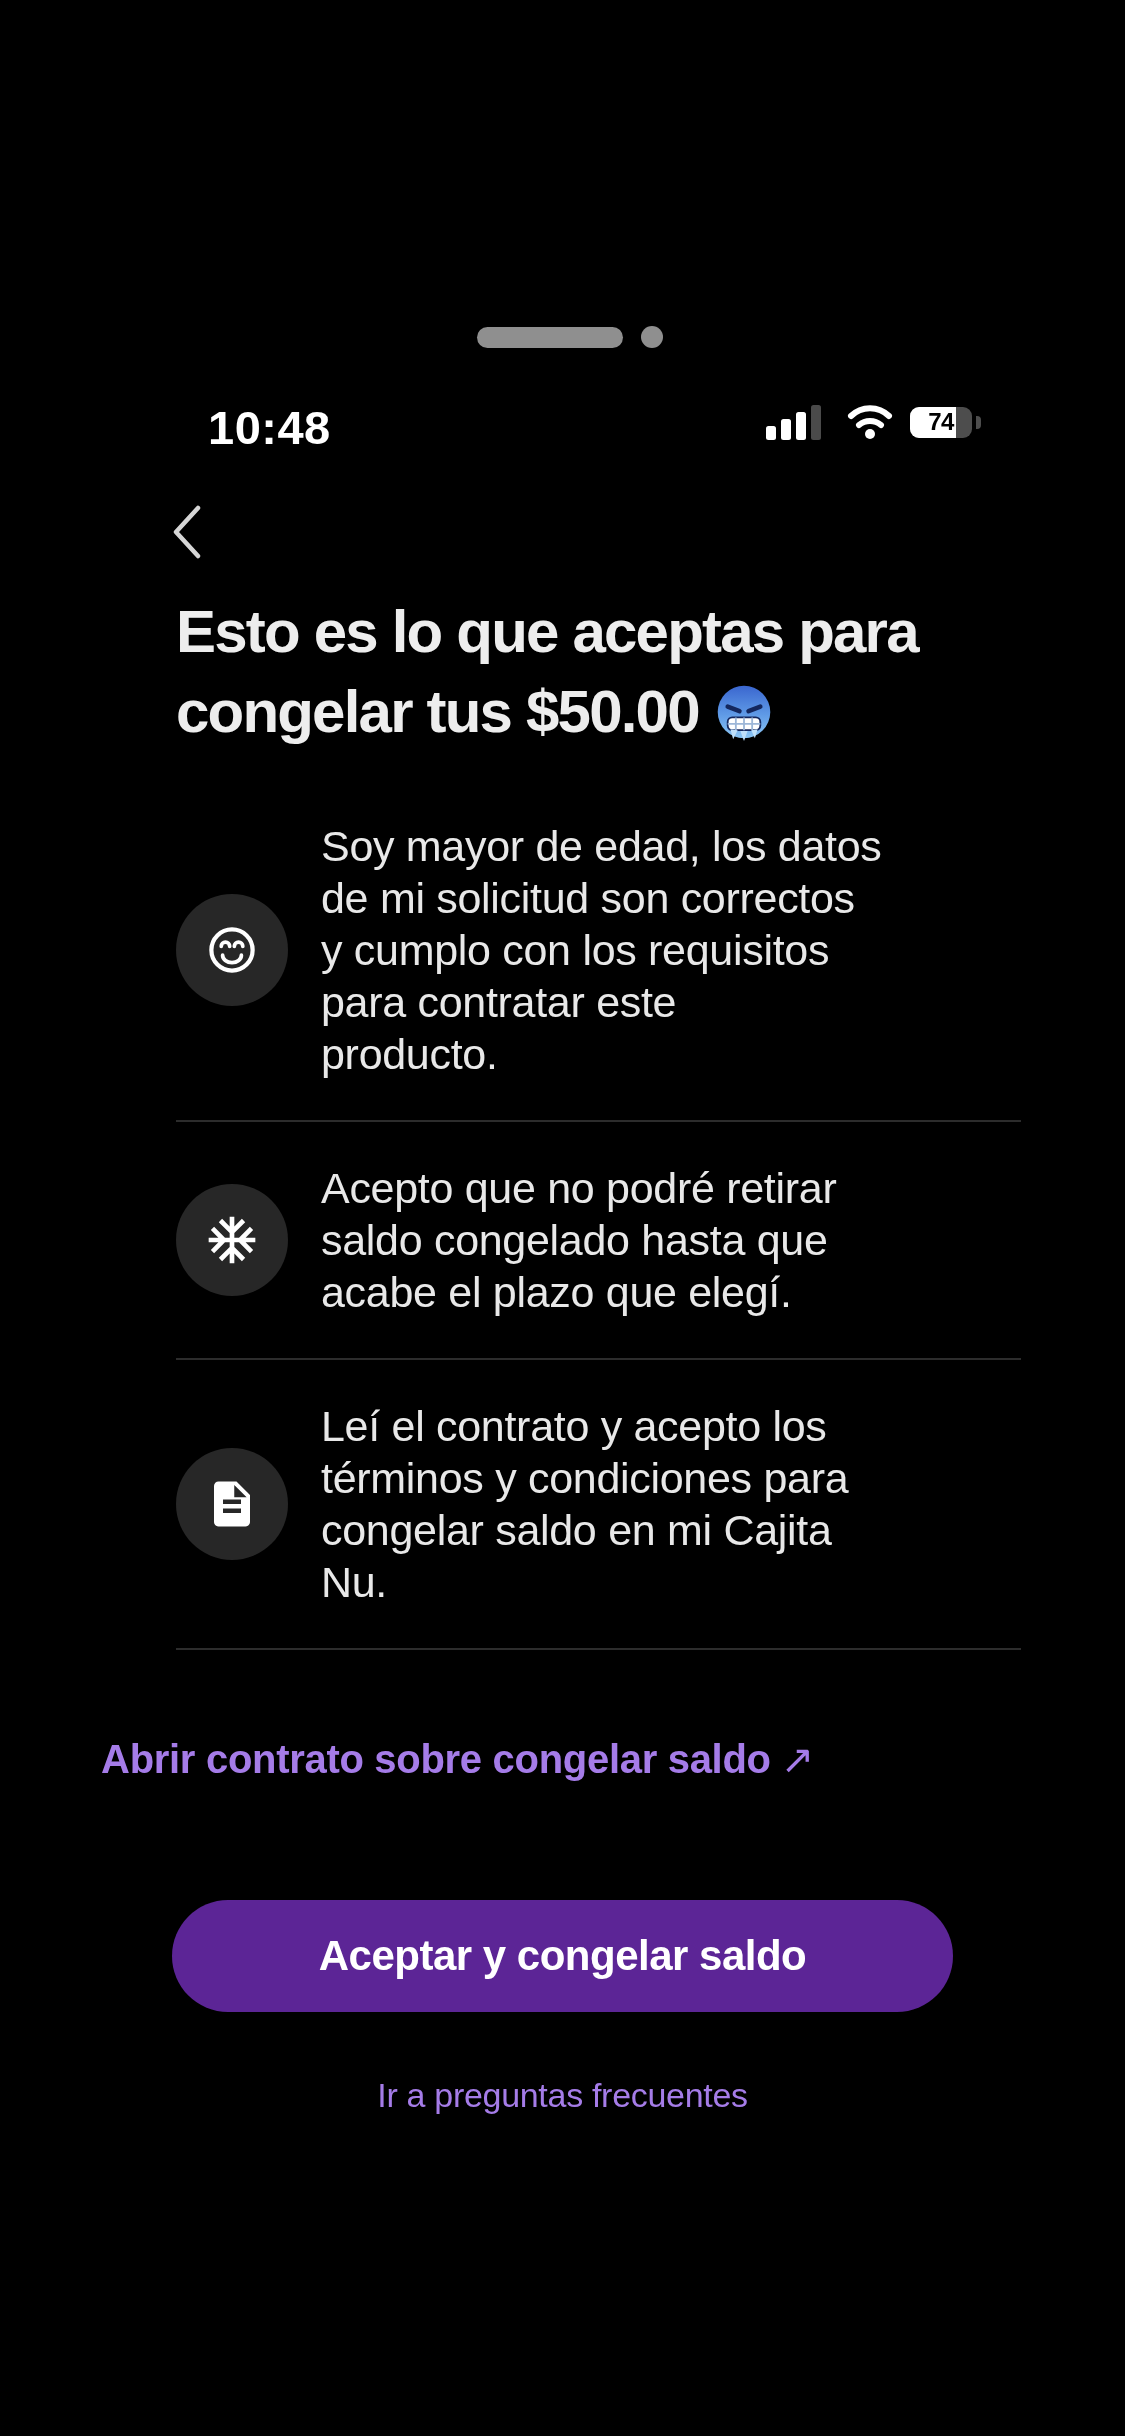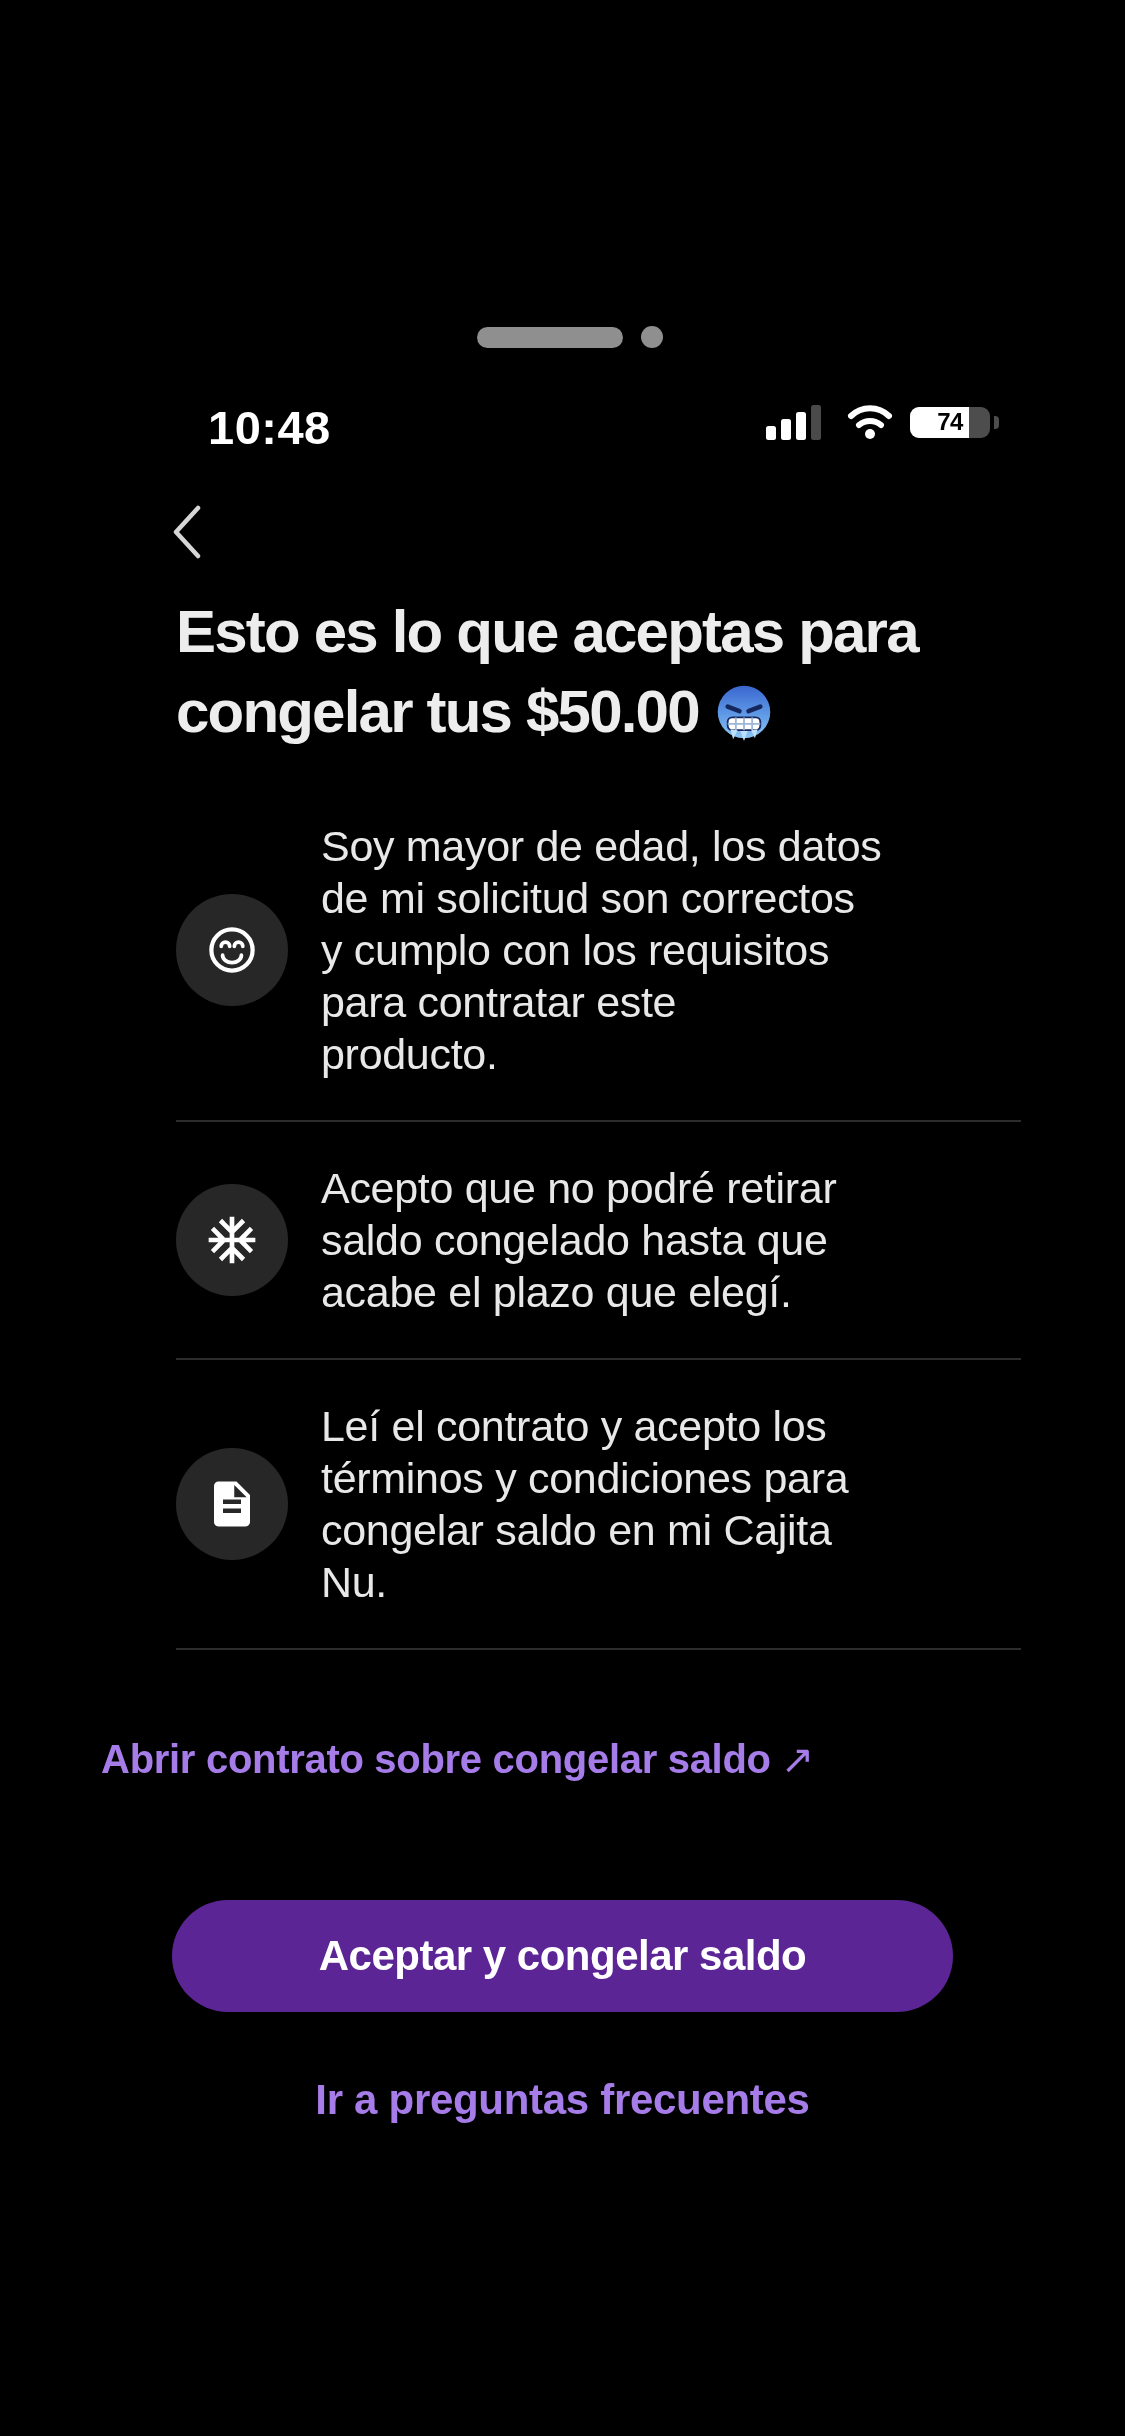--- a/index.html
+++ b/index.html
@@ -6,21 +6,21 @@
   .screen{
     position:relative;width:1125px;height:2436px;background:#000;overflow:hidden;
     font-family:"Liberation Sans","DejaVu Sans",sans-serif;-webkit-font-smoothing:antialiased;
   }
   
   .island-pill{position:absolute;left:477px;top:327px;width:146px;height:21px;border-radius:11px;background:#8f8f8f;}
   .island-dot{position:absolute;left:641px;top:326px;width:22px;height:22px;border-radius:50%;background:#8f8f8f;}
   
   .status-time{position:absolute;left:208px;top:400px;font-size:47px;font-weight:700;color:#ffffff;letter-spacing:0.5px;}
   .status-icons{position:absolute;left:766px;top:404px;display:flex;align-items:center;gap:15px;height:36px;}
-  .battery{position:relative;width:80px;height:31px;border-radius:9px;background:#4d4d4d;overflow:hidden;}
+  .battery{position:relative;width:62px;height:31px;border-radius:9px;background:#4d4d4d;overflow:hidden;}
   .battery-fill{position:absolute;left:0;top:0;bottom:0;width:74%;background:#fff;}
   .battery-num{position:absolute;left:0;right:0;top:0;bottom:0;display:flex;align-items:center;justify-content:center;
     font-size:24px;font-weight:700;color:#000;letter-spacing:-0.5px;}
   .battery-cap{width:5px;height:13px;background:#4d4d4d;border-radius:0 4px 4px 0;margin-left:-11px;}
   
   .back-btn{position:absolute;left:170px;top:498px;width:64px;height:68px;display:flex;align-items:center;justify-content:flex-start;cursor:pointer;}
   
   .title{position:absolute;left:176px;top:592px;width:910px;font-size:60px;line-height:80px;font-weight:700;
     color:#ededed;letter-spacing:-1.8px;}
   .title-line2{display:flex;align-items:center;gap:16px;}
@@ -34,21 +34,21 @@
   .term-text{font-size:43px;line-height:52px;color:#e8e8e8;letter-spacing:-0.3px;white-space:pre-line;}
   
   .contract-link{position:absolute;left:0;top:1736px;width:915px;text-align:center;
     font-size:40px;font-weight:700;color:#a57ce8;letter-spacing:-0.3px;cursor:pointer;}
   .contract-link .arrow{margin-left:10px;font-weight:400;}
   .primary-btn{position:absolute;left:172px;top:1900px;width:781px;height:112px;border-radius:56px;
     background:#5c2596;border:none;display:flex;align-items:center;justify-content:center;
     color:#fff;font-size:42px;font-weight:700;letter-spacing:-0.5px;cursor:pointer;
     font-family:"Liberation Sans","DejaVu Sans",sans-serif;}
   .faq-link{position:absolute;left:0;top:2076px;width:1125px;text-align:center;
-    font-size:42px;font-weight:700;color:#a57ce8;letter-spacing:-0.3px;cursor:pointer;}
+    font-size:34px;font-weight:400;color:#a57ce8;letter-spacing:-0.3px;cursor:pointer;}
 </style>
 </head>
 <body>
 
 <div class="screen">
 
   <div class="island-pill"></div>
   <div class="island-dot"></div>
 
   <div class="status-time">10:48</div>

